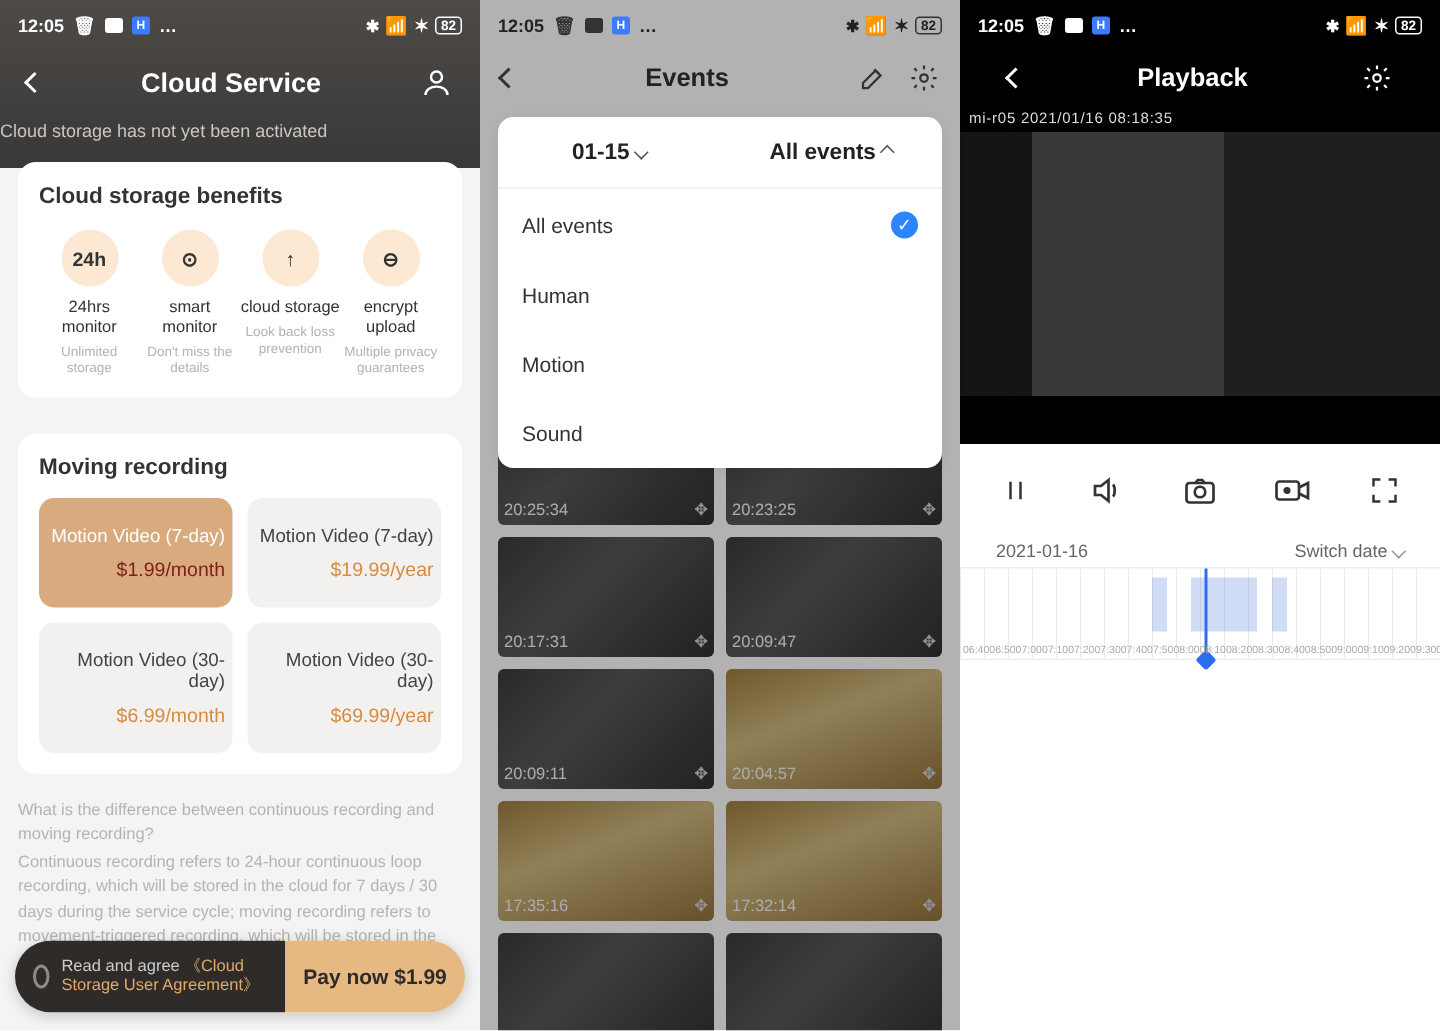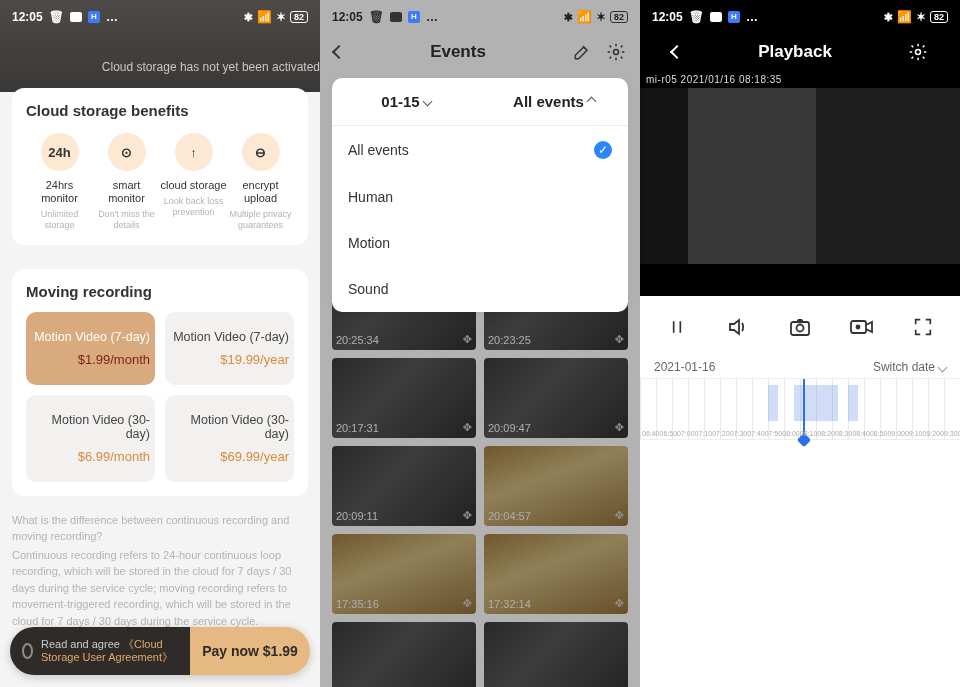--- a/index.html
+++ b/index.html
@@ -12,21 +12,21 @@
 .statusbar.dark{color:#222}
 .sb-left{display:flex;align-items:center;gap:6px}
 .sb-right{display:flex;align-items:center;gap:4px}
 .bolt{font-size:11px}
 
 
 .p1{background:#f4f4f4}
 .p1 .hero{background:linear-gradient(180deg,#4d4a48 0%,#3a3836 100%);color:#fff;padding-bottom:18px}
 .p1 .titlebar{display:flex;align-items:center;justify-content:space-between;padding:10px 18px}
 .p1 .title{font-size:18px;font-weight:600}
-.p1 .subnote{font-size:12px;color:#c9c6c3;text-align:right;margin-top:26px}
+.p1 .subnote{font-size:12px;color:#c9c6c3;text-align:left;margin-top:4px}
 .card{background:#fff;border-radius:12px;margin:12px;padding:14px}
 .card h3{font-size:15px;font-weight:600;color:#333}
 .benefits-row{display:flex;justify-content:space-between;margin-top:14px;text-align:center}
 .ben{flex:1}
 .ben-circle{width:38px;height:38px;border-radius:50%;background:#fce8d3;margin:0 auto 8px;display:flex;align-items:center;justify-content:center;font-size:13px;color:#333;font-weight:700}
 .ben-title{font-size:11px;color:#333;line-height:1.2}
 .ben-sub{font-size:9px;color:#b5b2af;margin-top:4px;line-height:1.2}
 .plans{display:grid;grid-template-columns:1fr 1fr;gap:10px;margin-top:12px}
 .plan{background:#f3f1ef;border-radius:10px;padding:18px 5px;text-align:right}
 .plan.selected{background:#d9aa7e;color:#fff}
@@ -67,21 +67,21 @@
 .p3 .titlebar{display:flex;align-items:center;justify-content:space-between;padding:8px 32px}
 .p3 .title{font-size:17px;font-weight:600}
 .video{height:226px;background:#000;position:relative;overflow:hidden}
 .video .room{position:absolute;inset:18px 0 32px 0;background:
   linear-gradient(90deg,rgba(255,255,255,.08) 0 15%,rgba(255,255,255,.22) 15% 55%,rgba(255,255,255,.12) 55% 100%),
   repeating-linear-gradient(90deg,rgba(0,0,0,.25) 0 2px,transparent 2px 36px);
   filter:grayscale(1) contrast(1.1)}
 .video .stamp{position:absolute;top:4px;left:6px;font-size:10px;color:#ddd;letter-spacing:.5px}
 .p3 .ctrls{display:flex;justify-content:space-around;align-items:center;padding:18px 6px 14px;color:#3a3a3a}
 .p3 .ctrls .ci{width:26px;height:26px;display:flex;align-items:center;justify-content:center}
-.daterow{display:flex;justify-content:space-between;align-items:center;padding:6px 14px 4px;font-size:12px;color:#666}
+.daterow{display:flex;justify-content:space-between;align-items:center;padding:6px 24px 4px;font-size:12px;color:#666}
 .timeline{height:62px;border-top:1px solid #eee;border-bottom:1px solid #eee;position:relative;background:
   repeating-linear-gradient(90deg,#e9e9e9 0 1px,transparent 1px 16px)}
 .tl-seg{position:absolute;top:6px;bottom:18px;background:rgba(70,120,220,.25)}
 .tl-cursor{position:absolute;top:0;bottom:0;width:2px;background:#2b6ef0}
 .tl-cursor::after{content:"";position:absolute;bottom:-6px;left:-4px;width:10px;height:10px;background:#2b6ef0;border-radius:2px;transform:rotate(45deg)}
 .tl-labels{position:absolute;left:0;right:0;bottom:2px;display:flex;font-size:7px;color:#aaa;justify-content:space-between;padding:0 2px}
 .tl-labels span{flex:1;text-align:center;white-space:nowrap}
 
 .chev{display:inline-block;width:10px;height:10px;border-left:2px solid currentColor;border-bottom:2px solid currentColor;transform:rotate(45deg)}
 .chev.down{transform:rotate(-45deg);width:7px;height:7px;border-width:1.5px}
@@ -100,20 +100,30 @@
         <span style="display:inline-block;width:12px;height:10px;background:#fff;border-radius:2px"></span>
         <span style="display:inline-block;width:12px;height:12px;background:#3b7bff;color:#fff;font-size:8px;text-align:center;line-height:12px;border-radius:2px">H</span>
         <span>…</span>
         </div>
       <div class="sb-right">
           <span class="bolt">✱</span>
         <span>📶</span>
         <span>✶</span>
         <span style="border:1px solid #fff;border-radius:3px;padding:0 3px;font-size:9px">82</span>
         </div>
+    </div>
+    <div class="titlebar">
+      <span class="chev"></span>
+      <span class="title">Cloud Service</span>
+      <span>
+          <svg width="22" height="22" viewBox="0 0 24 24" fill="none" stroke="#fff" stroke-width="1.8">
+            <circle cx="12" cy="8" r="4"></circle>
+            <path d="M4 21c0-4 4-6 8-6s8 2 8 6"></path>
+          </svg>
+        </span>
     </div>
     <div class="subnote">Cloud storage has not yet been activated</div>
   </div>
 
   <div class="card" style="margin-top:-4px">
     <h3>Cloud storage benefits</h3>
     <div class="benefits-row" id="benefits-row">
         <div class="ben">
           <div class="ben-circle">24h</div>
           <div class="ben-title">24hrs monitor</div>

